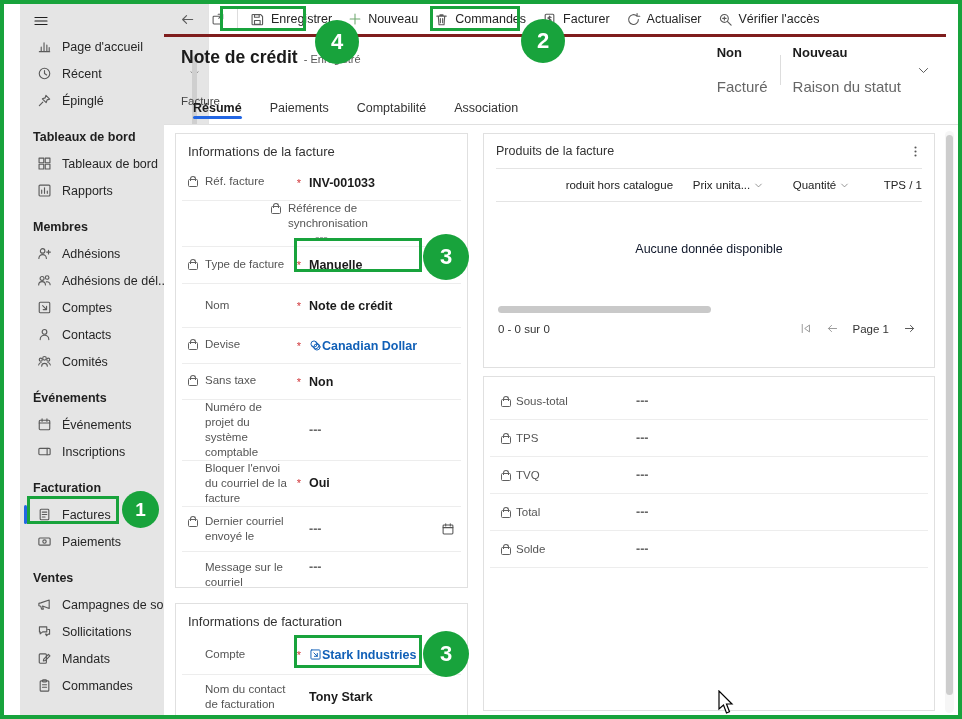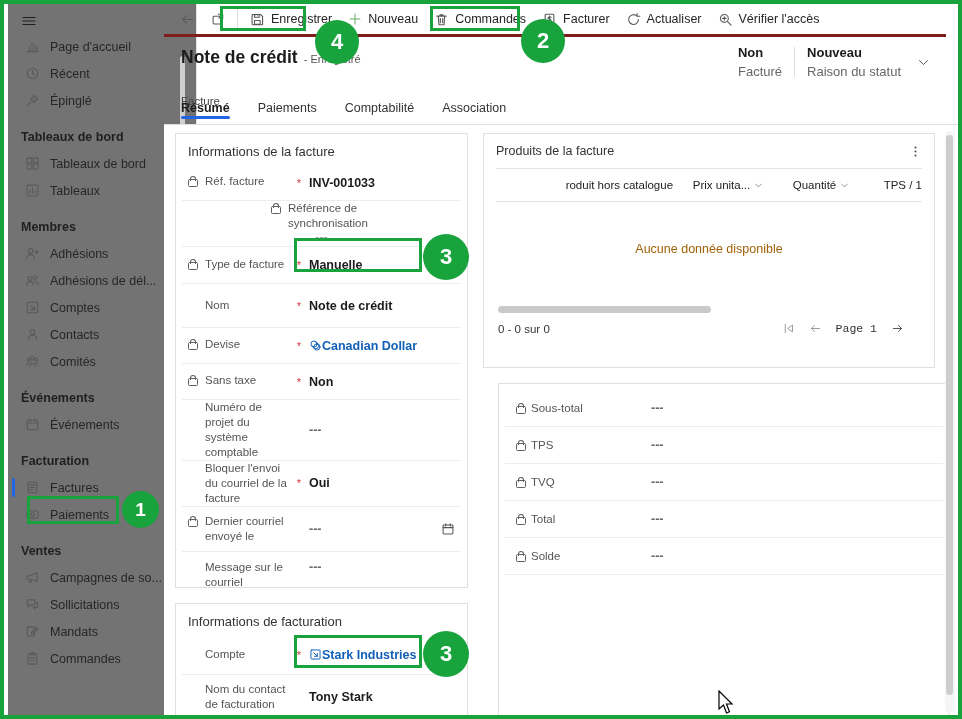--- a/index.html
+++ b/index.html
@@ -1,19 +1,19 @@
 <!DOCTYPE html>
 <html><head>
 <meta charset="utf-8">
 <style>
   html,body{margin:0;padding:0;background:#fff;font-family:"Liberation Sans",sans-serif;}
   .page{position:relative;width:962px;height:719px;box-sizing:border-box;border:4px solid #18a33c;background:#fff;overflow:hidden;}
 
   
-  .sidebar{position:absolute;left:4px;top:0;width:189px;height:711px;background:#737373;border-right:1px solid #e3e3e3;box-sizing:border-box;overflow:hidden;}
+  .sidebar{position:absolute;left:16px;top:0;width:189px;height:711px;background:#e5e5e5;border-right:1px solid #e3e3e3;box-sizing:border-box;overflow:hidden;}
   .hamburger{padding:9px 0 2px 13px;color:#1f1f1f;cursor:pointer;}
   .nav{padding-top:2px;}
   .nav-item{display:flex;align-items:center;height:27px;padding:0 8px 0 17px;gap:10px;color:#262626;font-size:12.5px;position:relative;cursor:pointer;}
   .nav-item .ic{color:#5a5a5a;flex:none;}
   .nav-item .chev{margin-left:auto;color:#666;}
   .nav-item.selected::before{content:"";position:absolute;left:4px;top:4px;width:3px;height:19px;background:#2266e3;border-radius:2px;}
   .nav-header{font-size:12.5px;font-weight:700;color:#1f1f1f;padding:16px 8px 6px 13px;}
   .sb-scroll{position:absolute;right:11px;top:52px;width:5px;height:650px;background:#cfcfcf;border-radius:3px;}
 
   
@@ -24,35 +24,35 @@
   .tb-btn .ic{color:#5a5a5a;}
   .tb-sep{width:1px;height:20px;background:#ddd;margin:0 4px;}
 
   .hdr{position:absolute;left:0;top:33px;right:0;height:55px;}
   .hdr-title{position:absolute;left:17px;top:10px;font-size:17.5px;font-weight:700;color:#1b1b1b;}
   .hdr-suffix{font-size:11px;font-weight:400;color:#555;margin-left:6px;}
   .hdr-sub{position:absolute;left:17px;top:34px;font-size:11.5px;color:#444;margin-top:24px;}
   .hdr-right{position:absolute;right:28px;top:8px;display:flex;align-items:center;gap:12px;}
   .stat{text-align:left;}
   .stat .v{font-size:13px;font-weight:700;color:#1b1b1b;}
-  .stat .l{font-size:13px;color:#666;margin-top:4px;}
+  .stat .l{font-size:15px;color:#666;margin-top:18px;}
   .stat-sep{width:1px;height:30px;background:#ddd;}
   .hdr-chev{color:#555;cursor:pointer;margin-left:4px;}
 
   .tabs{position:absolute;left:0;top:88px;right:0;height:33px;display:flex;gap:28px;padding-left:17px;font-size:12.5px;align-items:center;border-bottom:1px solid #e0e0e0;box-sizing:border-box;}
   .tab{color:#333;cursor:pointer;position:relative;height:100%;display:flex;align-items:center;}
-  .tab.active{font-weight:700;color:#1b1b1b;}
+  .tab.active{font-weight:700;color:#1b1b1b;margin-left:12px;}
   .tab.active::after{content:"";position:absolute;left:0;right:0;bottom:5px;height:3px;background:#2266e3;border-radius:2px;}
 
   .content{position:absolute;left:0;top:121px;right:0;bottom:0;background:#fff;}
   .panel{position:absolute;background:#fff;border:1px solid #e0e0e0;box-sizing:border-box;}
   .panelA{left:11px;top:8px;width:293px;height:455px;}
   .panelB{left:11px;top:478px;width:293px;height:240px;}
   .panelC{left:319px;top:8px;width:452px;height:235px;}
-  .panelD{left:319px;top:258px;width:452px;height:335px;margin-left:15px;}
+  .panelD{left:319px;top:251px;width:452px;height:335px;}
   .ptitle{font-size:13px;color:#333;padding:10px 12px 6px 12px;}
 
   .frow{display:flex;align-items:center;margin:0 6px;padding:0 6px;border-bottom:1px solid #ededed;box-sizing:border-box;}
   .frow:last-child{border-bottom:1px solid #ededed;}
   .flbl{display:flex;gap:4px;width:101px;flex:none;font-size:11.5px;color:#555;line-height:1.3;align-items:flex-start;}
   .flbl .lockwrap{width:13px;flex:none;padding-top:2px;}
   .freq{width:20px;flex:none;color:#d13438;font-size:11px;text-align:center;}
   .freq.on::before{content:"*";}
   .fval{flex:1;font-size:12.5px;font-weight:700;color:#1b1b1b;display:flex;align-items:center;gap:6px;}
   .fval.dim{color:#666;font-weight:600;}
@@ -67,24 +67,24 @@
   .pc-title{font-size:12.5px;color:#333;}
   .pc-dots{color:#555;cursor:pointer;}
   .grid-hdr{display:flex;align-items:center;margin:6px 12px 0 12px;border-top:1px solid #e4e4e4;border-bottom:1px solid #e4e4e4;height:32px;font-size:11.5px;color:#222;}
   .gh-spacer{width:70px;flex:none;}
   .gh{display:flex;align-items:center;gap:4px;cursor:pointer;white-space:nowrap;overflow:hidden;}
   .gh .chev{color:#666;}
   .gh1{flex:1;justify-content:center;}
   .gh2{width:100px;flex:none;justify-content:center;}
   .gh3{width:86px;flex:none;justify-content:center;}
   .gh4{width:58px;flex:none;justify-content:flex-end;}
-  .empty-msg{text-align:center;font-size:12.5px;color:#a16207;margin-top:40px;}
+  .empty-msg{text-align:center;font-size:12.5px;color:#0f172a;margin-top:40px;}
   .hscroll{position:absolute;left:14px;top:172px;width:213px;height:7px;border-radius:4px;background:#c9c9c9;cursor:pointer;}
-  .pc-foot{position:absolute;left:0;right:16px;top:188px;display:flex;align-items:center;padding:0 14px;font-size:11.5px;color:#333;}
-  .pg{margin-left:auto;display:flex;align-items:center;gap:14px;color:#999;font-family:Liberation Mono, monospace;}
+  .pc-foot{position:absolute;left:0;right:4px;top:188px;display:flex;align-items:center;padding:0 14px;font-size:11.5px;color:#333;}
+  .pg{margin-left:auto;display:flex;align-items:center;gap:14px;color:#999;}
   .pg .pageno{color:#333;}
   .pg .ic{cursor:pointer;}
 
   .trow{display:flex;align-items:center;height:37px;margin:0 6px;padding:0 11px;border-bottom:1px solid #ededed;box-sizing:border-box;}
   .tlbl{display:flex;gap:5px;width:135px;flex:none;font-size:11.5px;color:#555;align-items:center;}
   .tval{font-size:12.5px;font-weight:600;color:#666;}
 
   .vscroll{position:absolute;left:781px;top:6px;width:9px;bottom:2px;background:#f6f6f6;border-radius:5px;}
   .vthumb{position:absolute;left:1px;top:4px;width:7px;height:560px;background:#cdcdcd;border-radius:4px;cursor:pointer;}
 
@@ -159,21 +159,21 @@
           </span>
         <span>Tableaux de bord</span>
       </div>
       <div class="nav-item">
         <span class="ic">
             <svg viewBox="0 0 16 16" width="15" height="15">
               <rect x="2.2" y="2.2" width="11.6" height="11.6" rx="1"></rect>
               <path d="M5 11V7.5M8 11V5M11 11V8.5"></path>
             </svg>
           </span>
-        <span>Tableaux</span>
+        <span>Rapports</span>
       </div>
 
       <div class="nav-header">Membres</div>
       <div class="nav-item">
         <span class="ic">
             <svg viewBox="0 0 16 16" width="15" height="15">
               <circle cx="6" cy="5.2" r="2.4"></circle>
               <path d="M2 13.2c0-2.2 1.8-4 4-4s4 1.8 4 4"></path>
               <path d="M12.3 4.5v4M10.3 6.5h4"></path>
             </svg>
@@ -223,20 +223,29 @@
 
       <div class="nav-header">Événements</div>
       <div class="nav-item">
         <span class="ic">
             <svg viewBox="0 0 16 16" width="15" height="15">
               <rect x="2.4" y="3.4" width="11.2" height="10.2" rx="1"></rect>
               <path d="M2.4 6.4h11.2M5.4 2v2.6M10.6 2v2.6"></path>
             </svg>
           </span>
         <span>Événements</span>
+      </div>
+      <div class="nav-item">
+        <span class="ic">
+            <svg viewBox="0 0 16 16" width="15" height="15">
+              <rect x="2" y="4.6" width="12" height="6.8" rx="1"></rect>
+              <path d="M10.8 4.6v6.8"></path>
+            </svg>
+          </span>
+        <span>Inscriptions</span>
       </div>
 
       <div class="nav-header">Facturation</div>
       <div class="nav-item selected">
         <span class="ic">
             <svg viewBox="0 0 16 16" width="15" height="15">
               <rect x="3.4" y="2.4" width="9.2" height="11.2" rx="1"></rect>
               <path d="M5.6 5.4h4.8M5.6 8h4.8M5.6 10.6h3"></path>
             </svg>
           </span>

